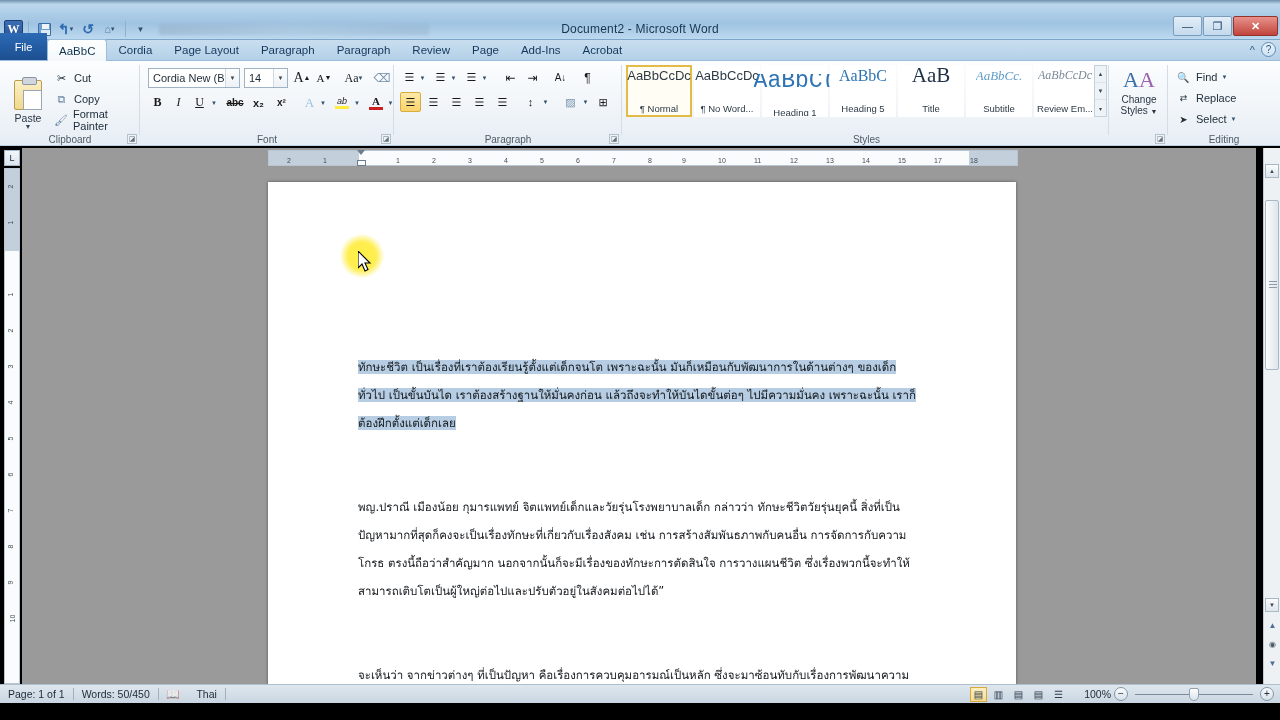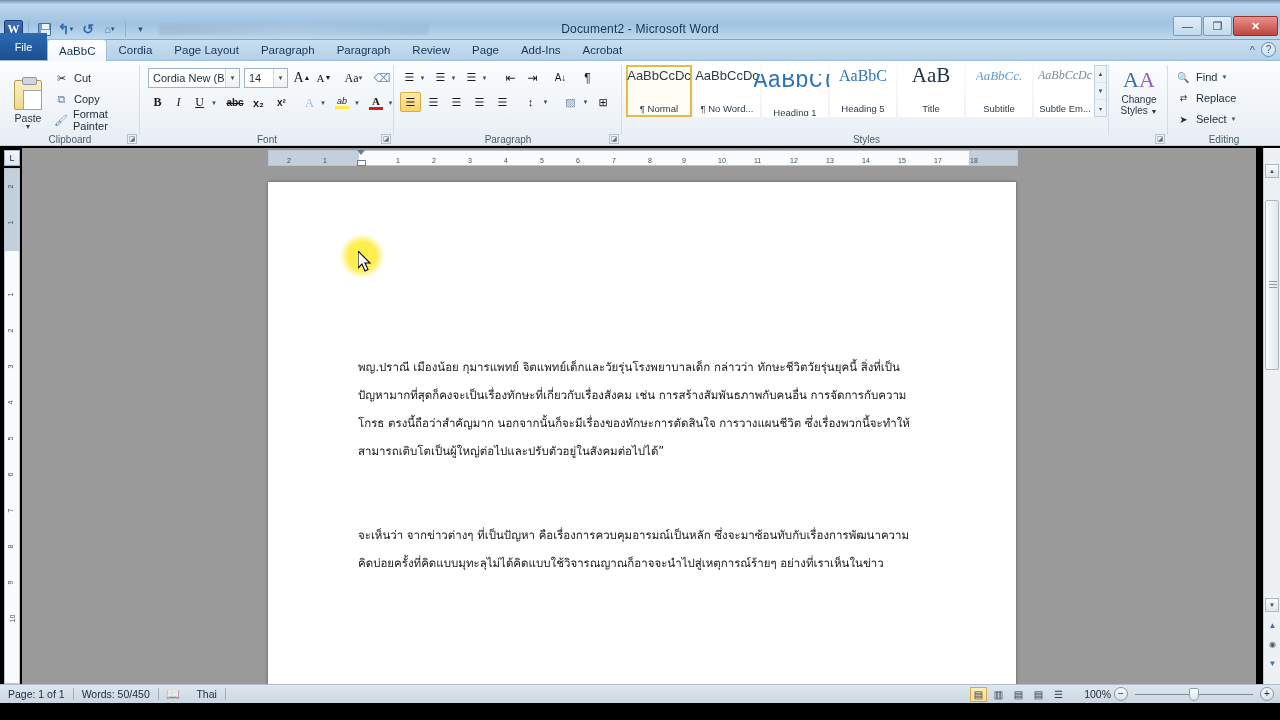--- a/index.html
+++ b/index.html
@@ -496,21 +496,21 @@
       <div class="style-item" style="left:274px;">
         <div class="style-prev" style="font-size:21px;color:#20344a;font-family:'Liberation Serif',serif;">AaB</div>
         <div class="style-name">Title</div>
       </div>
       <div class="style-item" style="left:342px;">
         <div class="style-prev" style="font-style:italic;color:#5f9cc8;font-size:13px;font-family:'Liberation Serif',serif;">AaBbCc.</div>
         <div class="style-name">Subtitle</div>
       </div>
       <div class="style-item" style="left:410px; width:62px;">
         <div class="style-prev" style="font-style:italic;color:#7b8a99;font-size:12px;font-family:'Liberation Serif',serif;">AaBbCcDc</div>
-        <div class="style-name">Subtle Em...</div>
+        <div class="style-name">Review Em...</div>
       </div>
       <div class="gal-scroll" style="right:2px;">
         <div class="gal-btn">▲</div>
         <div class="gal-btn">▼</div>
         <div class="gal-btn" style="border-bottom:none;">▾</div>
       </div>
       <div class="grp-label">Styles</div>
       <div class="grp-div" style="right:0;"></div>
     </div>
 
@@ -538,20 +538,21 @@
         <span>Select</span>
         <span class="mini-caret">▼</span>
       </div>
       <div class="grp-label">Editing</div>
     </div>
   </div>
 
   <div class="docarea">
     <div class="page">
       <div class="doc-text">
+        <p class="para"><span class="sel-hl">ทักษะชีวิต เป็นเรื่องที่เราต้องเรียนรู้ตั้งแต่เด็กจนโต เพราะฉะนั้น มันก็เหมือนกับพัฒนาการในด้านต่างๆ ของเด็กทั่วไป เป็นขั้นบันได เราต้องสร้างฐานให้มั่นคงก่อน แล้วถึงจะทำให้บันไดขั้นต่อๆ ไปมีความมั่นคง เพราะฉะนั้น เราก็ต้องฝึกตั้งแต่เด็กเลย</span></p>
         <p class="para">พญ.ปราณี เมืองน้อย กุมารแพทย์ จิตแพทย์เด็กและวัยรุ่นโรงพยาบาลเด็ก กล่าวว่า ทักษะชีวิตวัยรุ่นยุคนี้ สิ่งที่เป็นปัญหามากที่สุดก็คงจะเป็นเรื่องทักษะที่เกี่ยวกับเรื่องสังคม เช่น การสร้างสัมพันธภาพกับคนอื่น การจัดการกับความโกรธ ตรงนี้ถือว่าสำคัญมาก นอกจากนั้นก็จะมีเรื่องของทักษะการตัดสินใจ การวางแผนชีวิต ซึ่งเรื่องพวกนี้จะทำให้สามารถเติบโตเป็นผู้ใหญ่ต่อไปและปรับตัวอยู่ในสังคมต่อไปได้”</p>
         <p class="para">จะเห็นว่า จากข่าวต่างๆ ที่เป็นปัญหา คือเรื่องการควบคุมอารมณ์เป็นหลัก ซึ่งจะมาซ้อนทับกับเรื่องการพัฒนาความคิดบ่อยครั้งที่คิดแบบมุทะลุไม่ได้คิดแบบใช้วิจารณญาณก็อาจจะนำไปสู่เหตุการณ์ร้ายๆ อย่างที่เราเห็นในข่าว</p>
         
         
       </div>
     </div>
   </div>
 
   <div class="tabsel">L</div>
 

